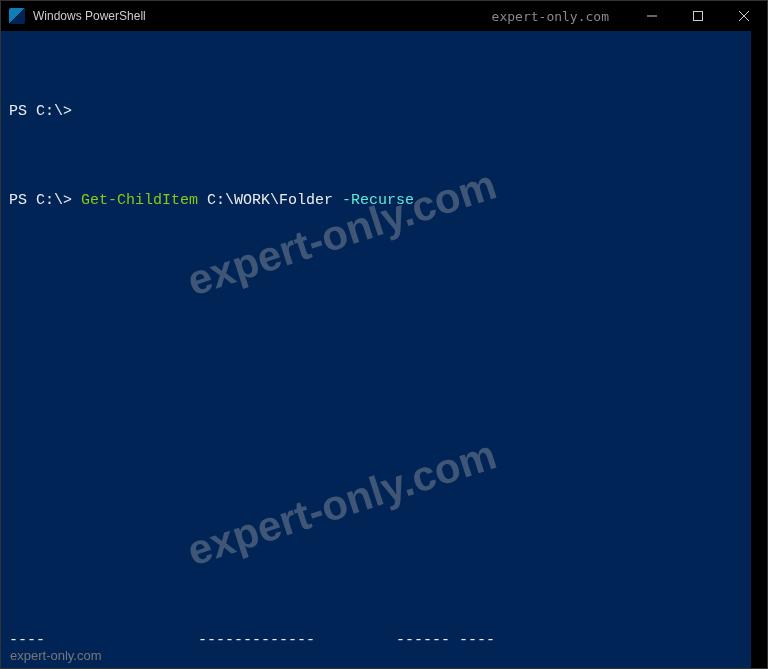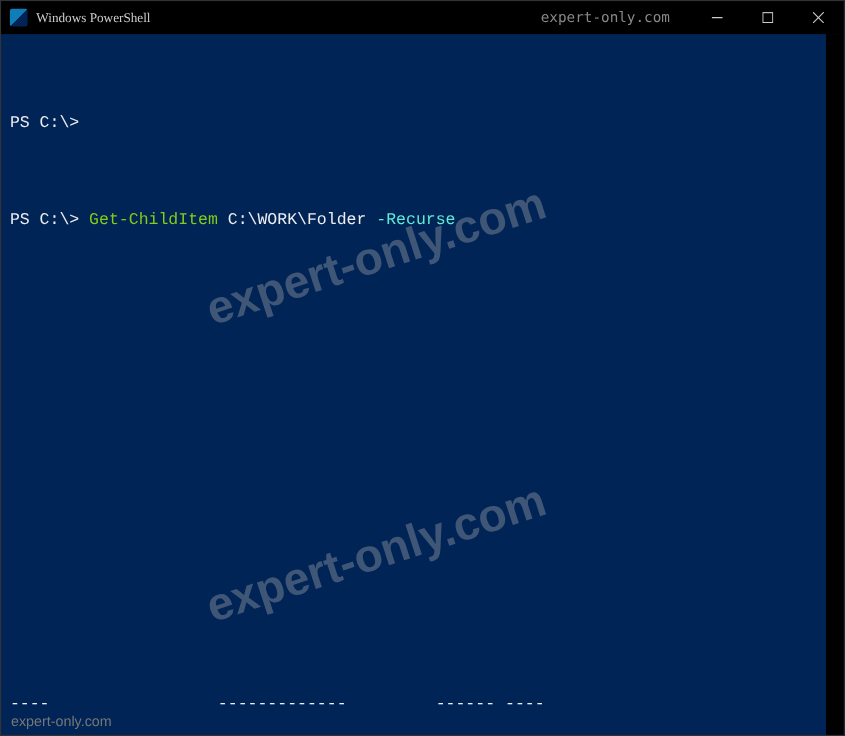--- a/index.html
+++ b/index.html
@@ -29,21 +29,21 @@
     font-family: 'Segoe UI', sans-serif;
     font-size: 12px;
   }
   .titlebar-icon {
     width: 16px;
     height: 16px;
     margin: 0 8px;
     background: linear-gradient(135deg, #0e7db8 50%, #012456 50%);
     border-radius: 2px;
   }
-  .titlebar-title { flex: 0 0 auto; font-family: Liberation Serif, serif; }
+  .titlebar-title { flex: 0 0 auto; }
   .titlebar-spacer { flex: 1; }
   .titlebar-watermark {
     color: #888;
     font-family: Consolas, monospace;
     font-size: 13px;
     margin-right: 20px;
   }
   .titlebar-buttons { display: flex; }
   .titlebar-btn {
     width: 46px;

